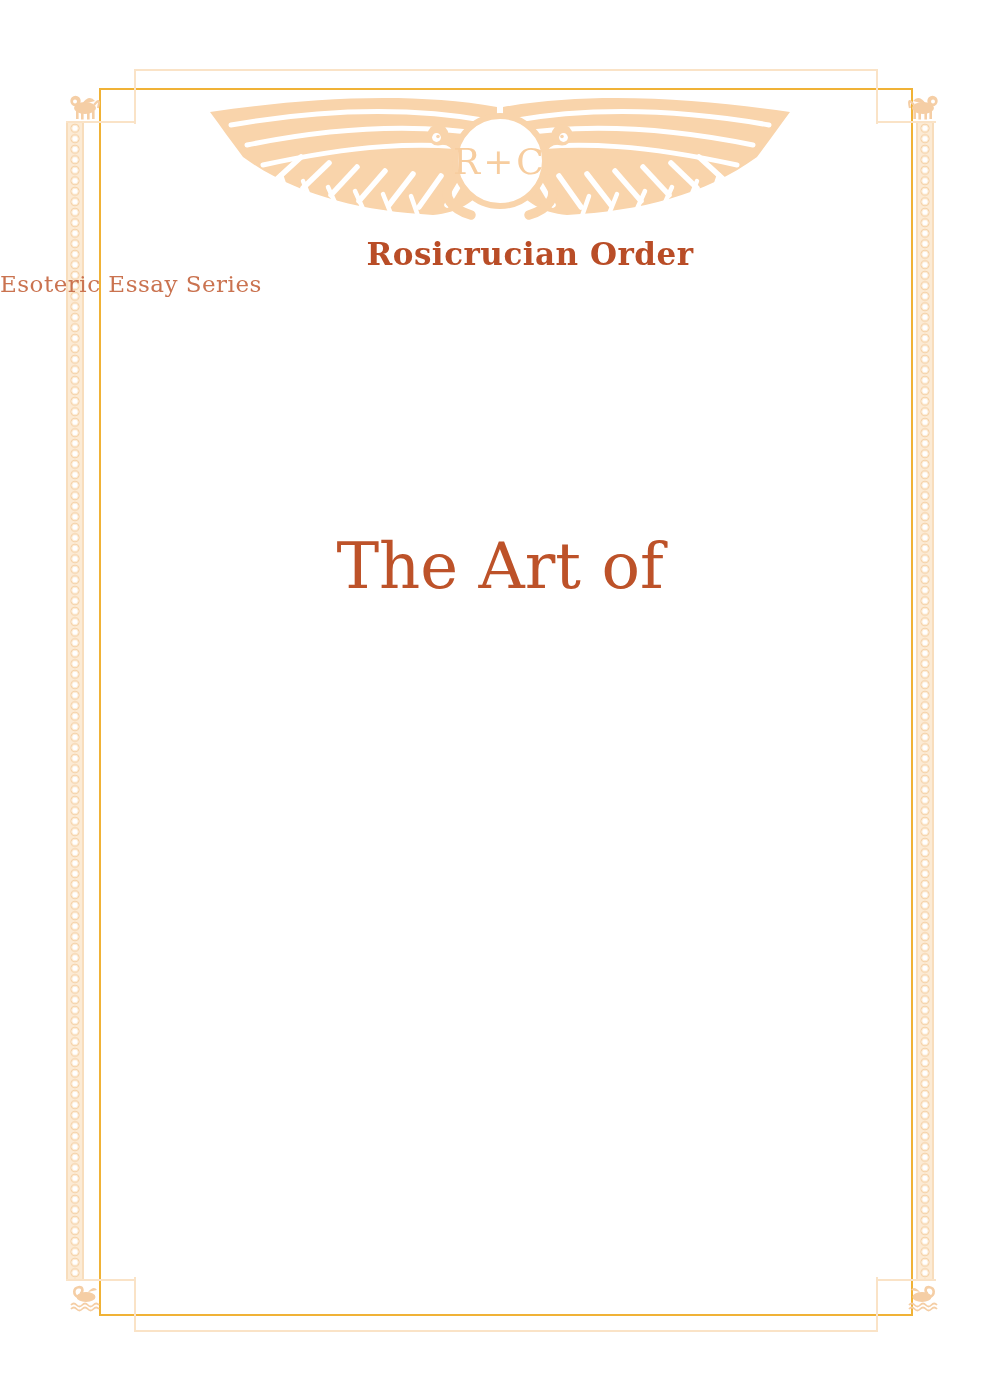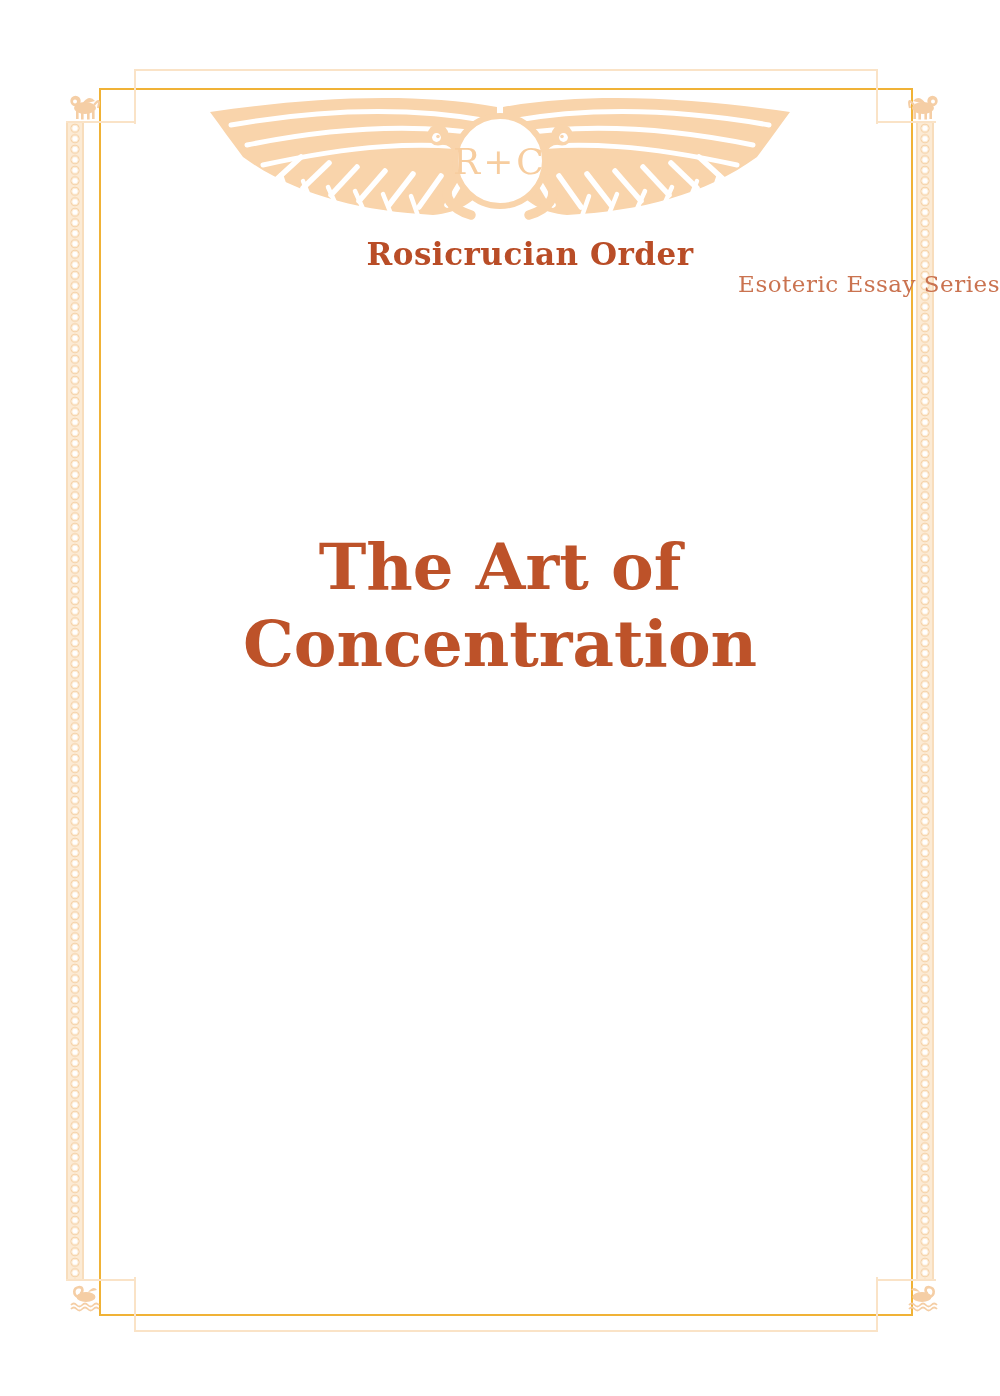--- a/index.html
+++ b/index.html
@@ -51,28 +51,28 @@
   
   .emblem{position:absolute;left:205px;top:95px;width:590px;height:134px;}
   
   .org-name{
     position:absolute;left:0;top:237px;width:1000px;
     text-align:center;font-weight:bold;font-size:31px;line-height:34px;
     color:#B94D27;letter-spacing:.5px;padding-left:30px;
   }
   .series-name{
     position:absolute;left:0;top:271px;width:1000px;
-    text-align:right;font-size:23px;line-height:26px;
+    text-align:left;font-size:23px;line-height:26px;
     color:#CA7350;letter-spacing:.5px;
   }
   
   .cover-title{
     position:absolute;left:0;top:528px;width:1000px;
     text-align:center;color:#BD5229;
-    font-weight:bold;font-size:64px;line-height:77px;
+    font-weight:normal;font-size:64px;line-height:77px;
   }
 </style>
 </head>
 <body>
 
 <div class="page">
 
   <div class="gold-frame"></div>
   <div class="faint faint-top"></div>
   <div class="faint faint-bottom"></div>
@@ -179,16 +179,15 @@
     <use href="#wing" transform="translate(590,0) scale(-1,1)"></use>
     <circle cx="295" cy="66" r="45" fill="#ffffff" stroke="#F9D4AB" stroke-width="6"></circle>
     <text x="295" y="79" text-anchor="middle" font-size="36" letter-spacing="3" fill="#F7CD9F" font-family="DejaVu Serif, Liberation Serif, serif">R+C</text>
   </svg>
 
   <div class="org-name">Rosicrucian Order</div>
   <div class="series-name">Esoteric Essay Series</div>
 
   <div class="cover-title">
     <div>The Art of</div>
-    <div>Concentration</div>
   </div>
 
 </div>
 
 </body></html>

